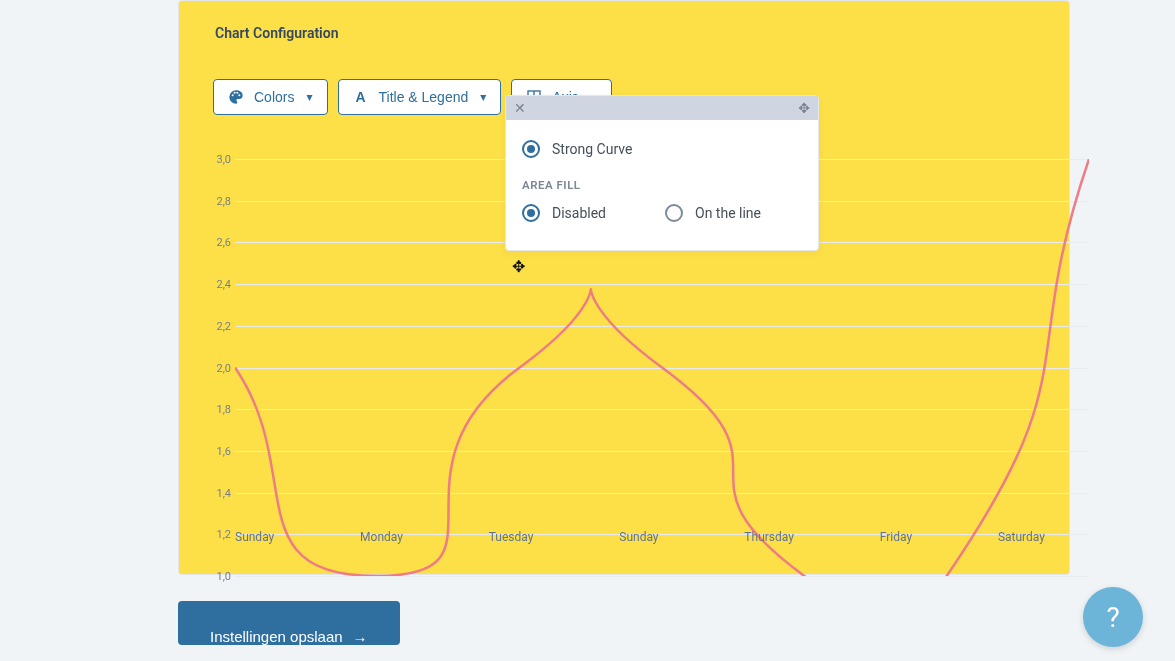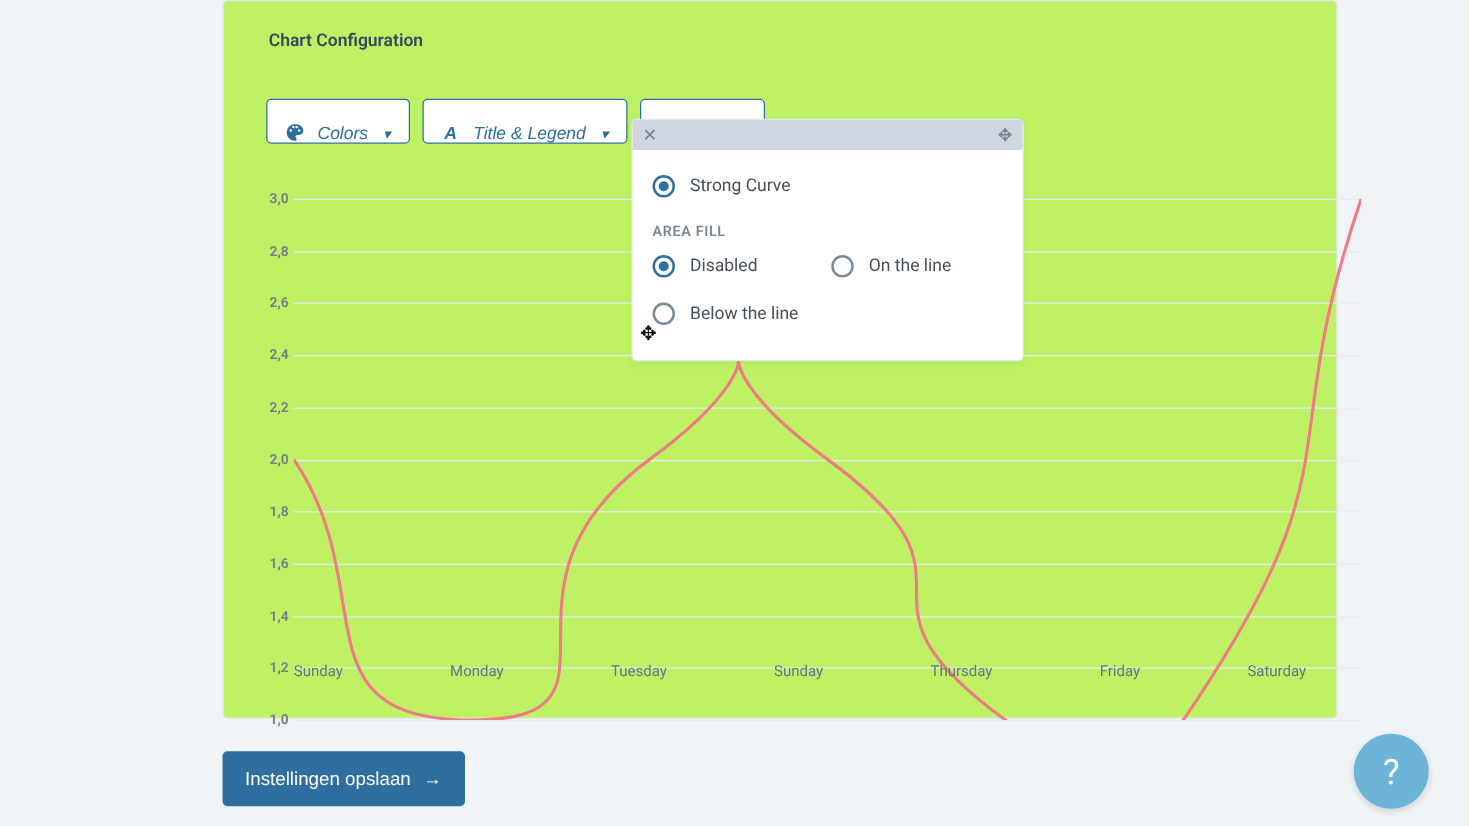--- a/index.html
+++ b/index.html
@@ -6,21 +6,21 @@
   body {
     font-family: -apple-system, BlinkMacSystemFont, "Segoe UI", Roboto, Arial, sans-serif;
     background: #f0f4f7;
     width: 1175px;
     height: 661px;
     overflow: hidden;
     color: #333;
     position: relative;
   }
   .card {
-    background: #bef264;
+    background: #fde047;
     border: 1px solid #e1e6eb;
     border-radius: 4px;
     margin-left: 178px;
     margin-right: 105px;
     width: 892px;
     height: 575px;
     padding: 16px;
     position: relative;
   }
   .card-title {
@@ -30,32 +30,31 @@
     padding: 8px 20px 12px 20px;
   }
   .toolbar {
     display: flex;
     gap: 10px;
     padding: 0 18px 8px 18px;
     margin-top: 26px;
   }
   .tbtn {
     display: inline-flex;
-    align-items: flex-end;
+    align-items: center;
     gap: 10px;
     height: 36px;
     padding: 0 14px;
     border: 1.5px solid #2f6f9f;
     border-radius: 4px;
     background: #fff;
     color: #2f6f9f;
     font-size: 14px;
     font-weight: 500;
     cursor: pointer;
-    font-style: italic;
   }
   .tbtn.active {
     border-color: #2e9e3f;
     color: #2e9e3f;
   }
   .tbtn .icon { width: 16px; height: 16px; display: inline-block; }
   .chev { font-size: 12px; margin-left: 2px; }
 
   
   .panel {
@@ -143,21 +142,20 @@
     bottom: 26px;
   }
   .ytick {
     position: absolute;
     left: -34px;
     width: 30px;
     text-align: right;
     font-size: 11px;
     color: #77808c;
     transform: translateY(-50%);
-    font-weight: bold;
   }
   .gridline {
     position: absolute;
     left: 0; right: 0;
     border-top: 1px solid #e8ecf1;
   }
   .xaxis-labels {
     position: absolute;
     left: 38px;
     right: 6px;
@@ -176,24 +174,24 @@
     color: #111;
     font-size: 16px;
     z-index: 20;
   }
 
   .save-btn {
     position: absolute;
     left: 178px;
     top: 601px;
     display: inline-flex;
-    align-items: center;
+    align-items: flex-end;
     gap: 10px;
     height: 44px;
-    padding: 0 18px;
+    padding: 0 32px;
     background: #2f6f9f;
     color: #fff;
     border: none;
     border-radius: 4px;
     font-size: 15px;
     cursor: pointer;
   }
 
   .help-fab {
     position: absolute;
@@ -302,24 +300,20 @@
 
       <div class="radio-grid">
         <div class="radio-row">
           <span class="radio checked"></span>
           <span>Disabled</span>
         </div>
         <div class="radio-row">
           <span class="radio"></span>
           <span>On the line</span>
         </div>
-        <div class="radio-row">
-          <span class="radio"></span>
-          <span>Below the line</span>
-        </div>
       </div>
     </div>
   </div>
 </div>
 
 <div class="move-cursor">✥</div>
 
 <button class="save-btn">
   <span>Instellingen opslaan</span>
   <span>→</span>

